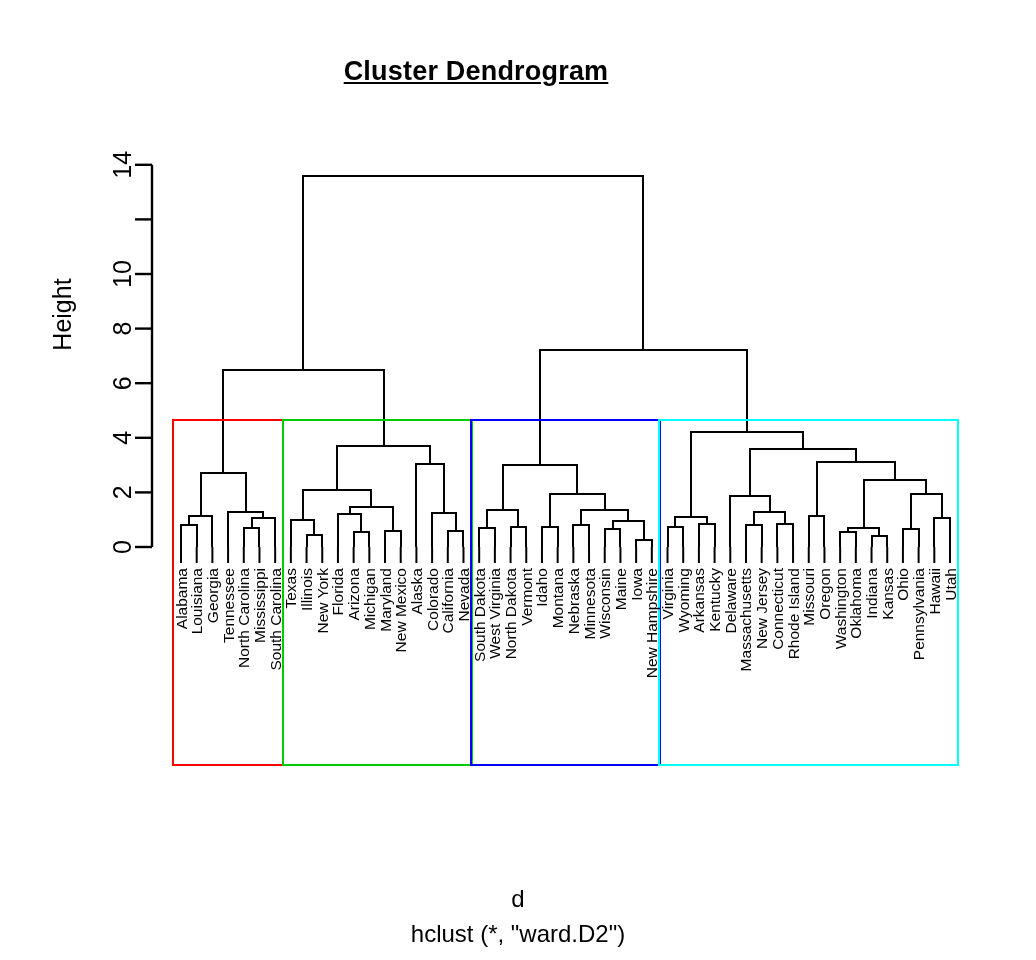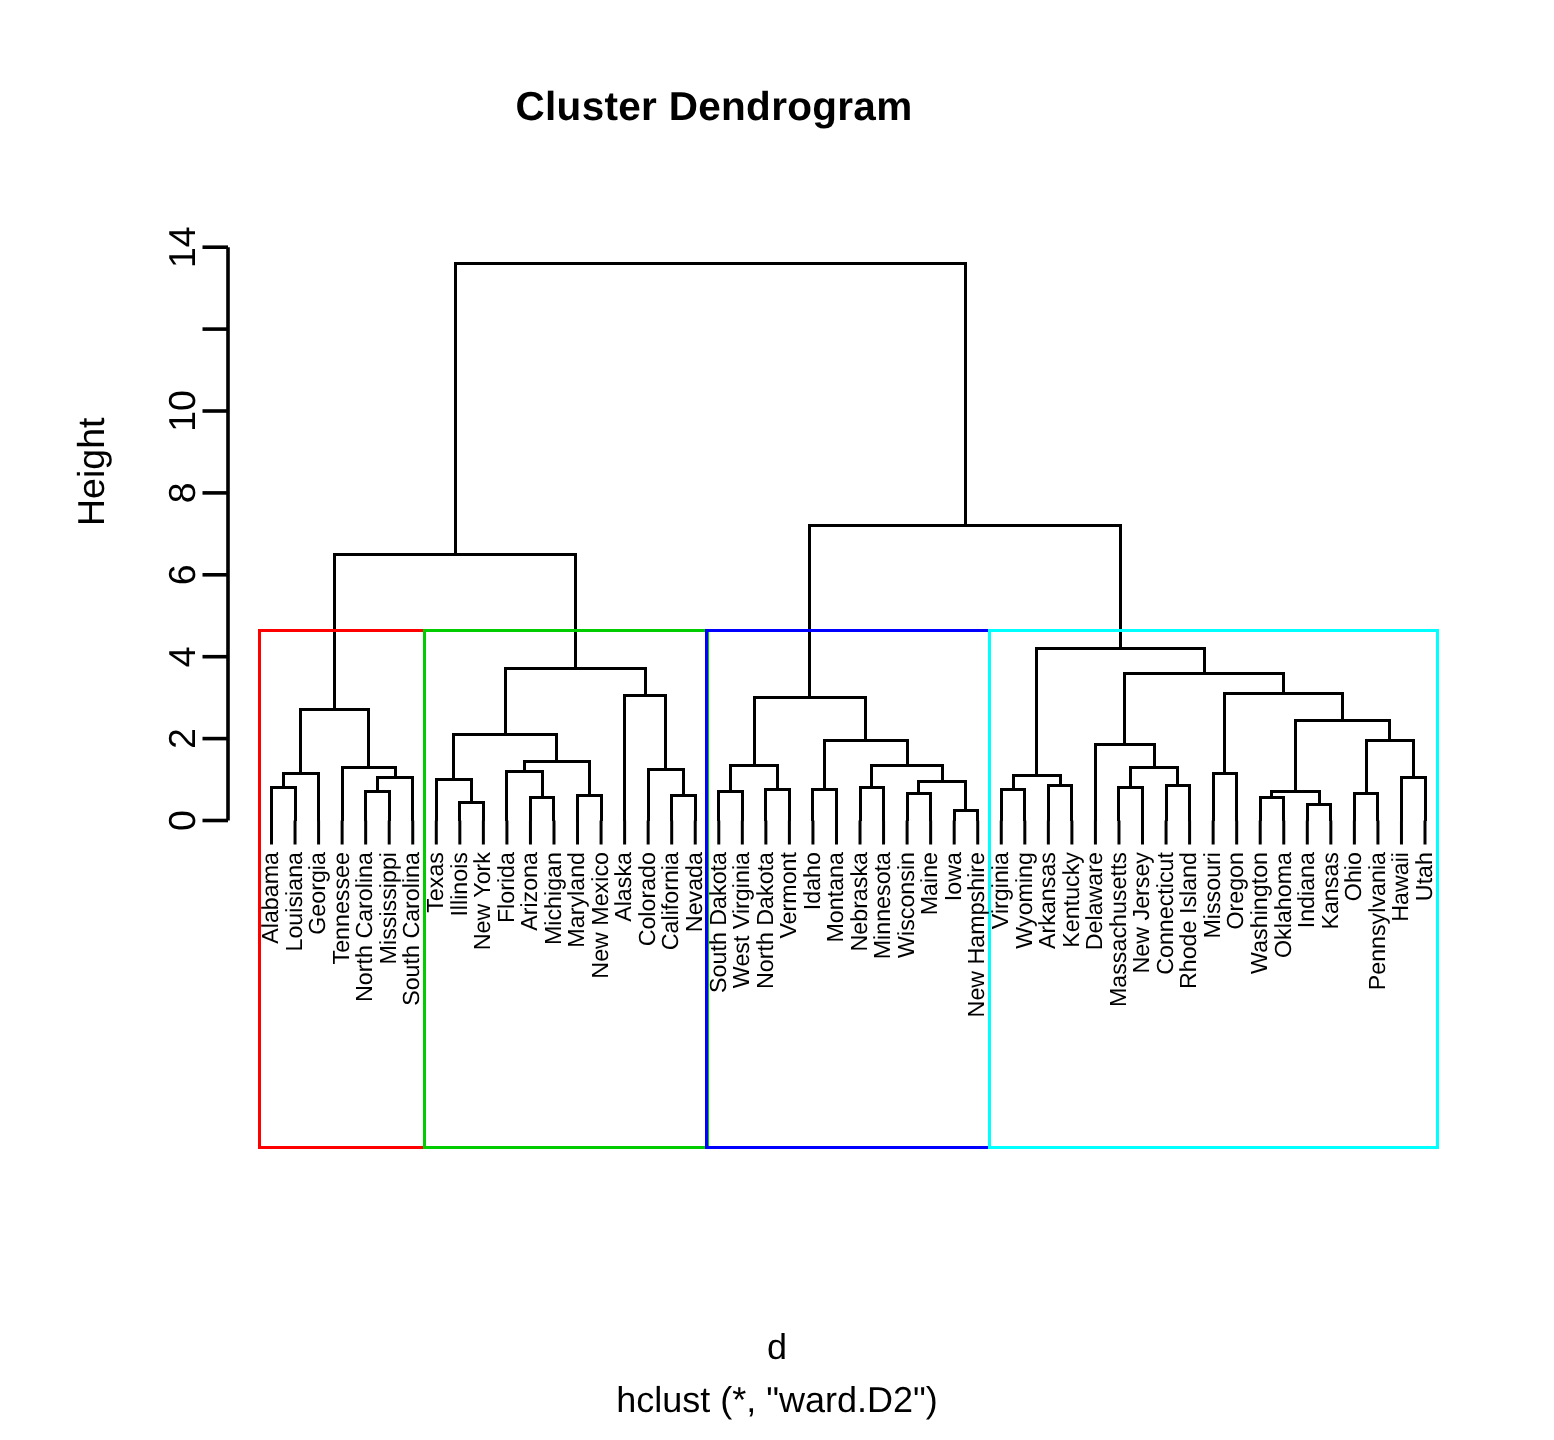--- a/index.html
+++ b/index.html
@@ -1,20 +1,20 @@
 <!DOCTYPE html>
 <html><head>
 <meta charset="utf-8">
 <style>
   html,body{margin:0;padding:0;background:#ffffff;}
   body{width:1036px;height:960px;font-family:"Liberation Sans",sans-serif;color:#000;}
   #stage{position:relative;width:1036px;height:960px;overflow:hidden;background:#fff;}
   #title{
     position:absolute;left:0;top:56px;width:952px;text-align:center;
-    font-size:27px;font-weight:bold;letter-spacing:0.2px;
+    font-size:27px;font-weight:bold;letter-spacing:0.2px;text-decoration:underline;
   }
   #ylab{
     position:absolute;left:-18px;top:300px;width:160px;text-align:center;
     font-size:25px;transform:rotate(-90deg);transform-origin:center center;
   }
   #xlab1{position:absolute;left:0;top:885px;width:1036px;text-align:center;font-size:24px;}
   #xlab2{position:absolute;left:0;top:920px;width:1036px;text-align:center;font-size:24px;}
   svg{position:absolute;left:0;top:0;}
   .ytick-lbl{font-size:25px;font-family:"Liberation Sans",sans-serif;}
   .leaf-lbl{font-size:15.5px;font-family:"Liberation Sans",sans-serif;fill:#000;}

